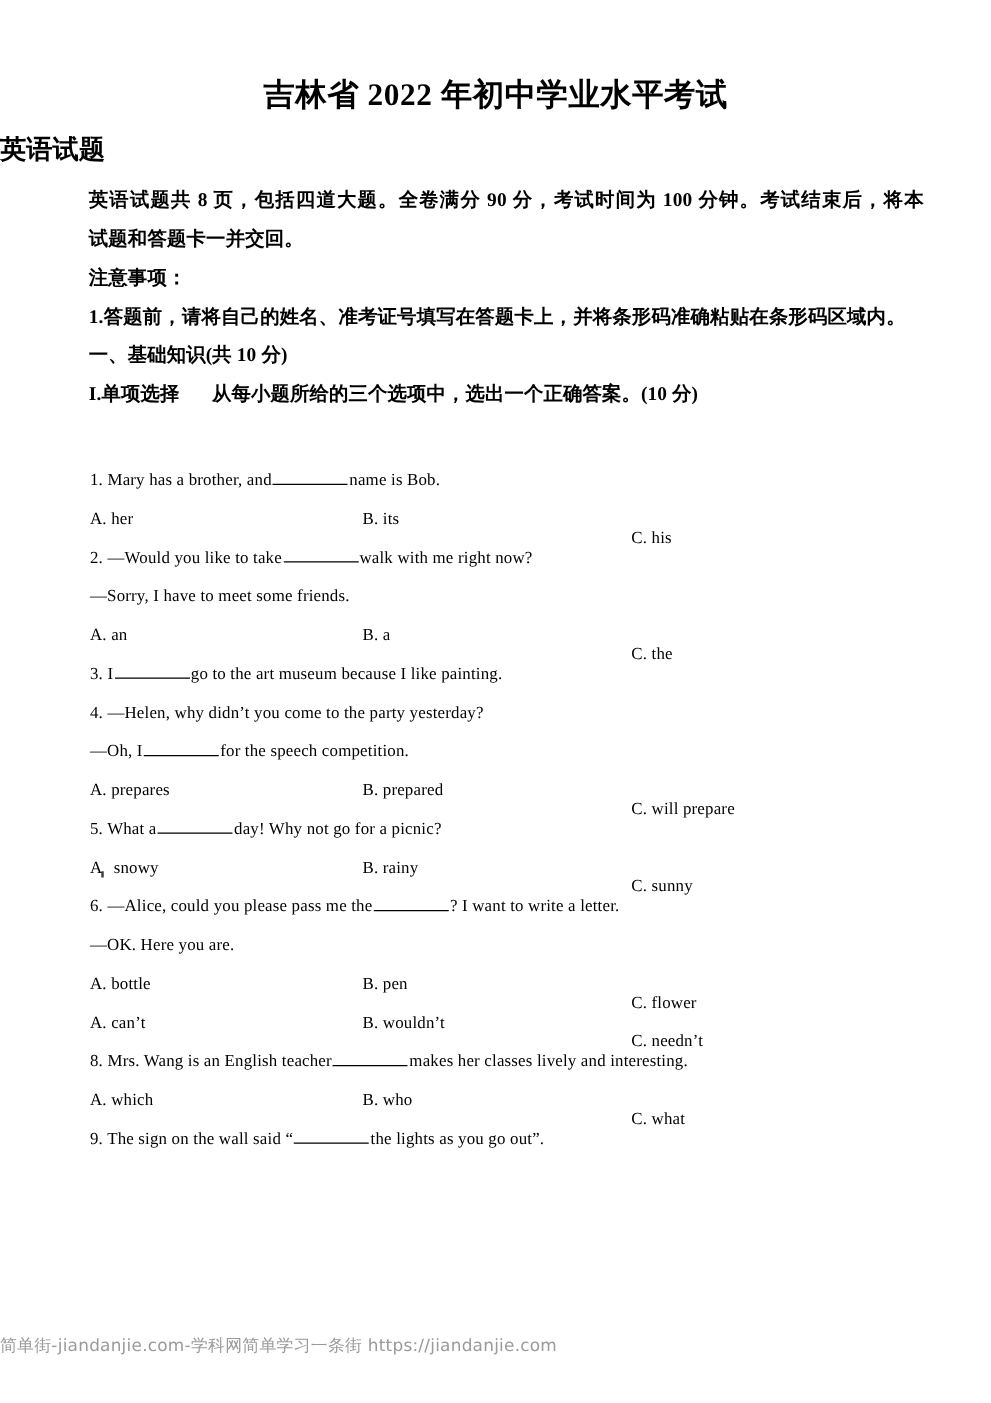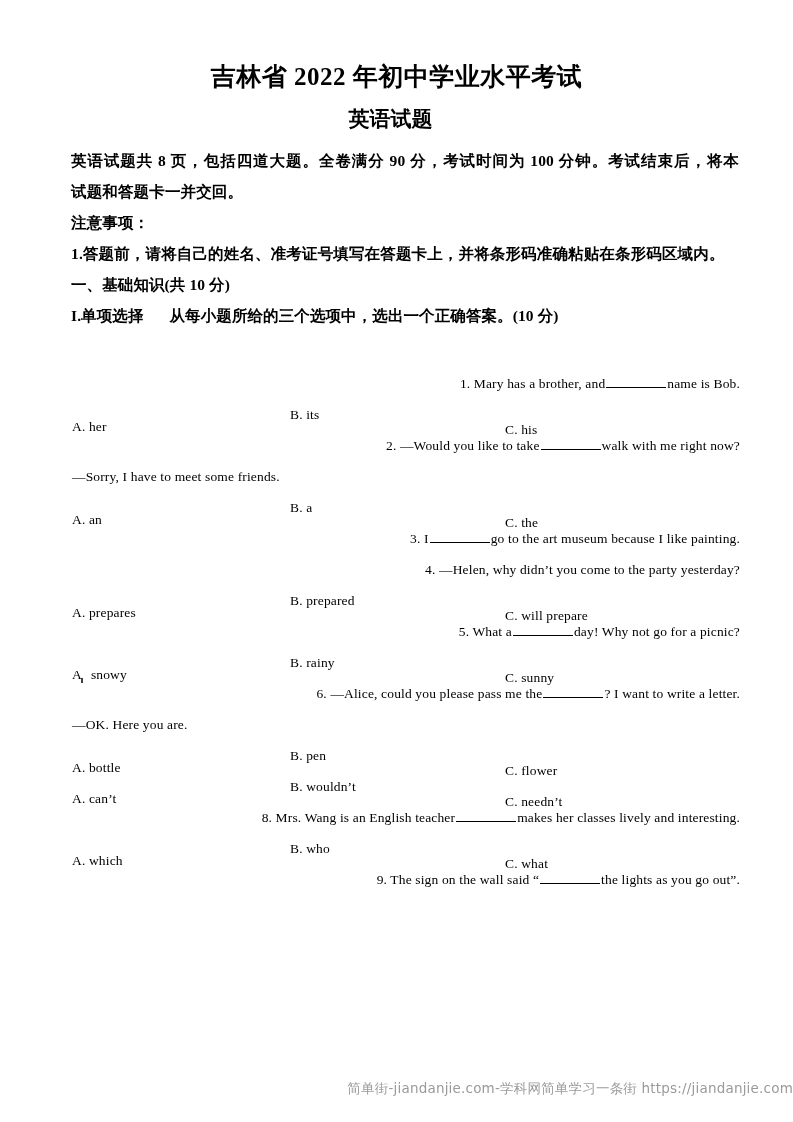--- a/index.html
+++ b/index.html
@@ -28,21 +28,20 @@
     font-weight: bold;
     letter-spacing: 0.5px;
     line-height: 34px;
     white-space: nowrap;
   }
   .doc-subtitle {
     position: absolute;
     left: 0;
     right: 12px;
     top: 104px;
-    text-align: center;
     font-size: 21px;
     font-weight: bold;
     line-height: 30px;
     white-space: nowrap;
   }
 
   
   .cn-block {
     position: absolute;
     left: 71px;
@@ -78,41 +77,40 @@
     position: absolute;
     left: 72px;
     width: 668px;
     top: 368px;
   }
   .q-stem {
     font-size: 13.5px;
     line-height: 31px;
     letter-spacing: 0.15px;
     white-space: nowrap;
-    text-align: right;
   }
   .q-reply {
     font-size: 13.5px;
     line-height: 31px;
     letter-spacing: 0.15px;
     white-space: nowrap;
   }
   .opts {
     position: relative;
     height: 31px;
     font-size: 13.5px;
     line-height: 31px;
     letter-spacing: 0.15px;
   }
   .opt {
     position: absolute;
     top: 0;
     white-space: nowrap;
   }
-  .opt-a { left: 0px; margin-top: 12px; }
+  .opt-a { left: 0px; }
   .opt-b { left: 218px; }
   .opt-c { left: 433px; margin-top: 15px; }
 
   
   .blank {
     display: inline-block;
     border-bottom: 1px solid #000;
     height: 12px;
     vertical-align: baseline;
     margin: 0 1px;
@@ -133,27 +131,26 @@
     display: inline-block;
     width: 9px;
   }
 
   
   .footer {
     position: absolute;
     left: 0;
     right: 0;
     top: 1068px;
-    text-align: right;
+    text-align: left;
     font-family: "DejaVu Sans", "Liberation Sans", sans-serif;
     font-size: 13.5px;
     color: #9a9a9a;
     letter-spacing: 0.2px;
     white-space: nowrap;
-    margin-top: 12px;
   }
 </style>
 </head>
 <body>
 
 <div class="page">
 
   <div class="doc-title">吉林省 2022 年初中学业水平考试</div>
   <div class="doc-subtitle">英语试题</div>
 
@@ -179,20 +176,21 @@
     <div class="q-reply">—Sorry, I have to meet some friends.</div>
     <div class="opts">
       <span class="opt opt-a">A. an</span>
       <span class="opt opt-b">B. a</span>
       <span class="opt opt-c">C. the</span>
     </div>
 
     <div class="q-stem"><span>3. I</span><span class="blank blank-w"></span><span>go to the art museum because I like painting.</span></div>
 
     <div class="q-stem">4. —Helen, why didn’t you come to the party yesterday?</div>
+    <div class="q-reply"><span>—Oh, I</span><span class="blank blank-w"></span><span>for the speech competition.</span></div>
     <div class="opts">
       <span class="opt opt-a">A. prepares</span>
       <span class="opt opt-b">B. prepared</span>
       <span class="opt opt-c">C. will prepare</span>
     </div>
 
     <div class="q-stem"><span>5. What a</span><span class="blank blank-w"></span><span>day! Why not go for a picnic?</span></div>
     <div class="opts">
       <span class="opt opt-a opt-odd"><span>A</span><span class="sp"></span><span>snowy</span><span class="dot"></span></span>
       <span class="opt opt-b">B. rainy</span>

